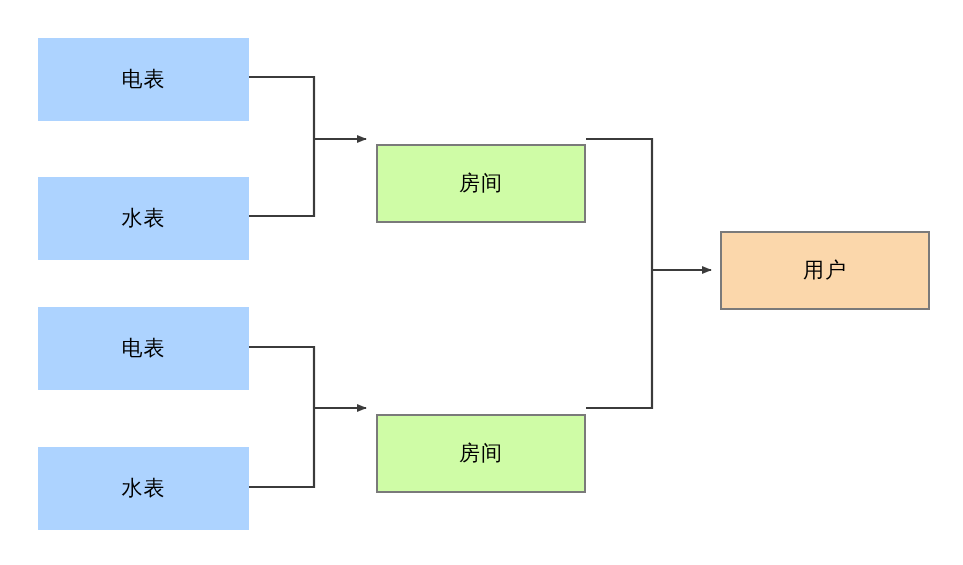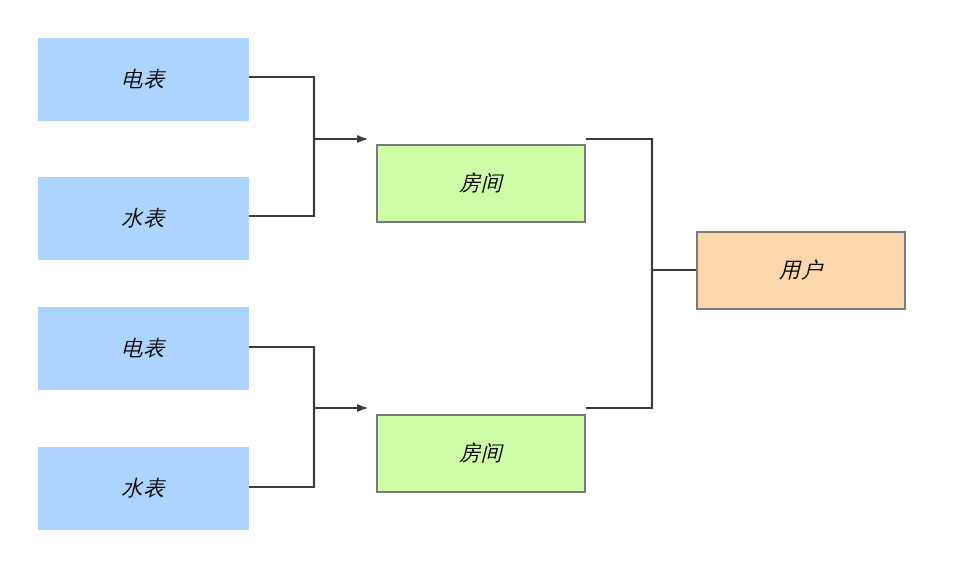--- a/index.html
+++ b/index.html
@@ -9,21 +9,20 @@
   }
   body {
     font-family: "Liberation Sans", "DejaVu Sans", sans-serif;
   }
   #canvas {
     position: relative;
     width: 963px;
     height: 565px;
     background: #ffffff;
     overflow: hidden;
-    font-style: italic;
   }
   #edges {
     position: absolute;
     left: 0;
     top: 0;
     width: 963px;
     height: 565px;
   }
   .node {
     position: absolute;
@@ -121,17 +120,17 @@
   </div>
 
   <div class="node room" style="left:376px; top:100px;">
     <span class="node-label">房间</span>
   </div>
 
   <div class="node room" style="left:376px; top:370px;">
     <span class="node-label">房间</span>
   </div>
 
-  <div class="node user" style="left:696px; top:231px;">
+  <div class="node user" style="left:720px; top:231px;">
     <span class="node-label">用户</span>
   </div>
 
 </div>
 
 </body></html>

